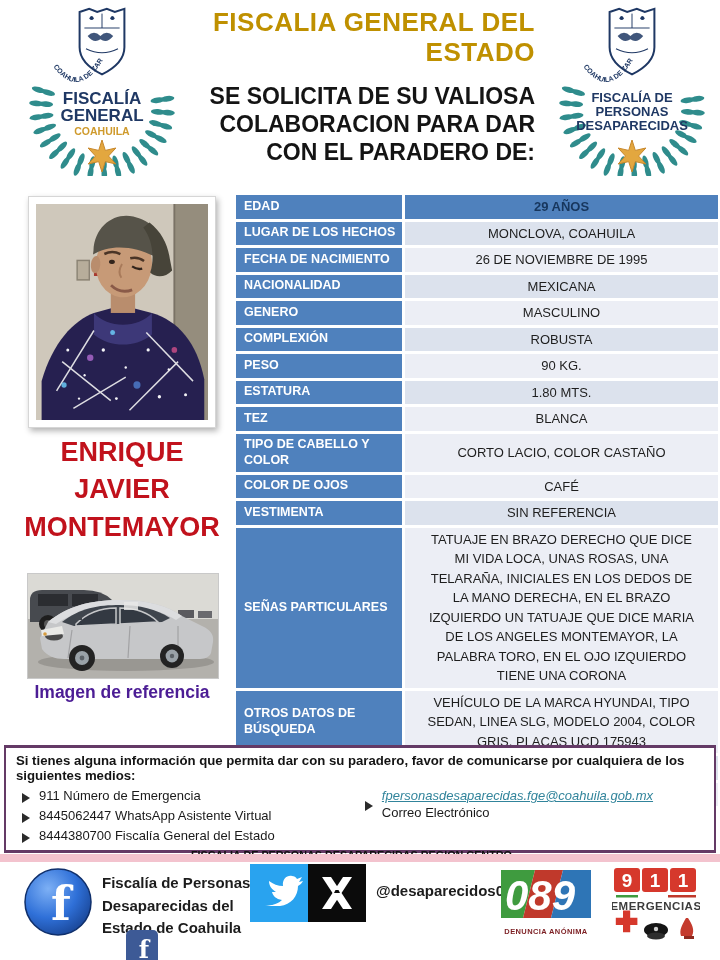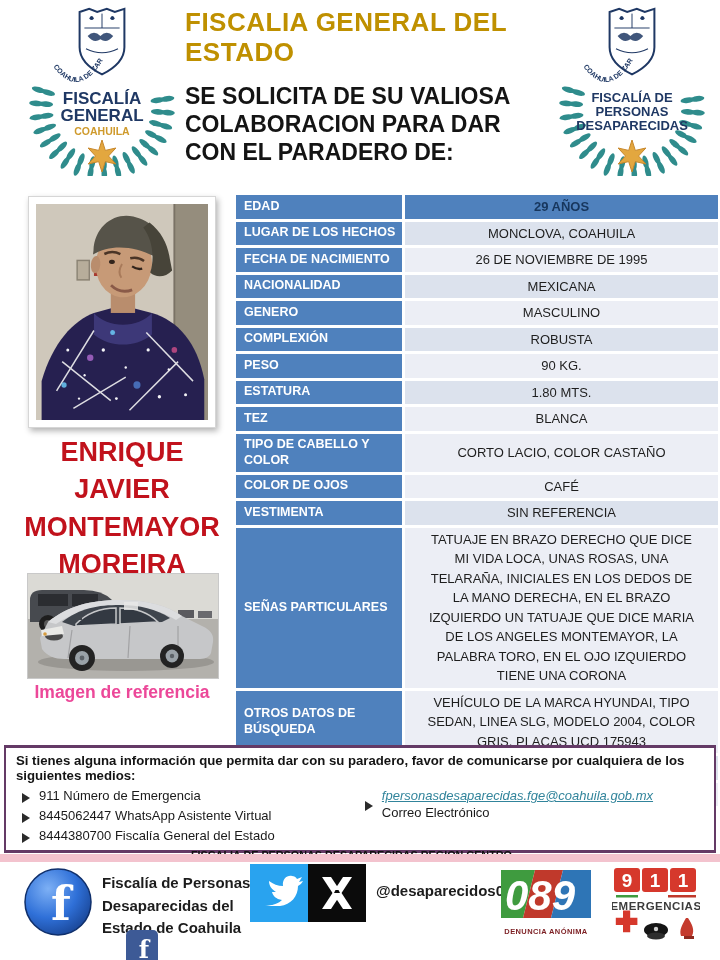--- a/index.html
+++ b/index.html
@@ -1,35 +1,35 @@
 <!DOCTYPE html>
 <html><head>
 <meta charset="utf-8">
 <style>
   * { margin:0; padding:0; box-sizing:border-box; }
   body { background:#888; font-family:"Liberation Sans", sans-serif; }
   .poster { position:relative; width:720px; height:960px; background:#ffffff; overflow:hidden; margin:0 auto; }
 
   
-  .titles { position:absolute; left:185px; top:8px; width:350px; text-align:left; }
+  .titles { position:absolute; left:185px; top:8px; width:350px; text-align:right; }
   .org-title { color:#bf9000; font-size:26px; font-weight:bold; line-height:1.15; letter-spacing:.5px; }
   .subtitle { margin-top:14px; color:#141414; font-size:23px; font-weight:bold; line-height:1.22; }
   .logo { position:absolute; top:6px; width:152px; height:170px; }
   .logo-left { left:26px; } .logo-right { left:556px; }
 
   
   .photo-frame { position:absolute; left:28px; top:196px; width:188px; height:232px; background:#fff;
                  border:1px solid #d6d6d6; box-shadow:2px 3px 6px rgba(0,0,0,.3); padding:7px; }
   .photo-frame svg { width:100%; height:100%; display:block; }
   .person-name { position:absolute; left:10px; top:434px; width:224px; text-align:center;
                  color:#c1121c; font-size:27px; font-weight:bold; line-height:1.38; }
   .car-photo { position:absolute; left:28px; top:574px; width:190px; height:104px; box-shadow:0 0 0 1px #c9c9c9; }
   .car-photo svg { width:100%; height:100%; display:block; }
   .reference-caption { position:absolute; left:10px; top:682px; width:224px; text-align:center;
-                 color:#ec4899; font-size:17.5px; font-weight:600; }
+                 color:#4c1d95; font-size:17.5px; font-weight:600; }
 
   
   .details-table { position:absolute; left:233px; top:192px; }
   table { border-collapse:separate; border-spacing:3px; width:482px; table-layout:fixed; }
   col.c-lbl { width:166px; } col.c-val { width:313px; }
   td { vertical-align:middle; }
   td.lbl { background:#4f81bd; color:#ffffff; font-weight:bold; font-size:12.5px; padding:2px 4px 2px 8px; line-height:1.25; }
   td.val { background:#eceef5; text-align:center; font-size:13px; color:#1e1e1e; padding:2px 20px; line-height:1.5; }
   tr.alt td.val { background:#dce2ed; }
   tr.hl td.val { background:#4f81bd; color:#17365d; font-weight:bold; }
@@ -237,21 +237,20 @@
         <path d="M92,62 q-4,9 1,14" stroke="#a87a5a" stroke-width="2" fill="none"></path>
         <path d="M83,85 q11,8 23,2" stroke="#8a5a48" stroke-width="3" fill="none"></path>
       </g>
     </svg>
   </div>
 
   <div class="person-name">
       <div>ENRIQUE</div>
       <div>JAVIER</div>
       <div>MONTEMAYOR</div>
-      <div>MOREIRA</div>
     </div>
 
   <div class="car-photo">
     <svg viewBox="0 0 190 104" preserveAspectRatio="none">
       <rect width="190" height="104" fill="#dbdad5"></rect>
       <rect y="45" width="190" height="59" fill="#b3b1ac"></rect>
       <rect x="150" y="36" width="16" height="8" fill="#5a5a5e"></rect>
       <rect x="170" y="37" width="14" height="7" fill="#6a6a6e"></rect>
 
       <path d="M2,48 L2,26 Q2,16 14,16 L56,16 Q74,16 84,26 L88,36 L88,48 Z" fill="#474a4f"></path>

